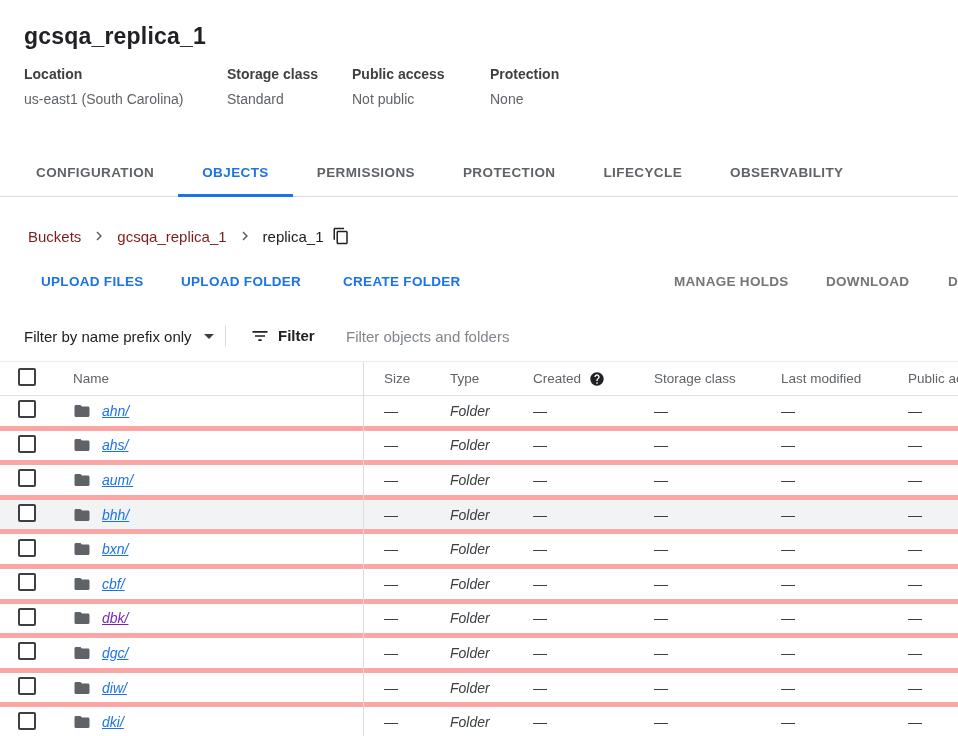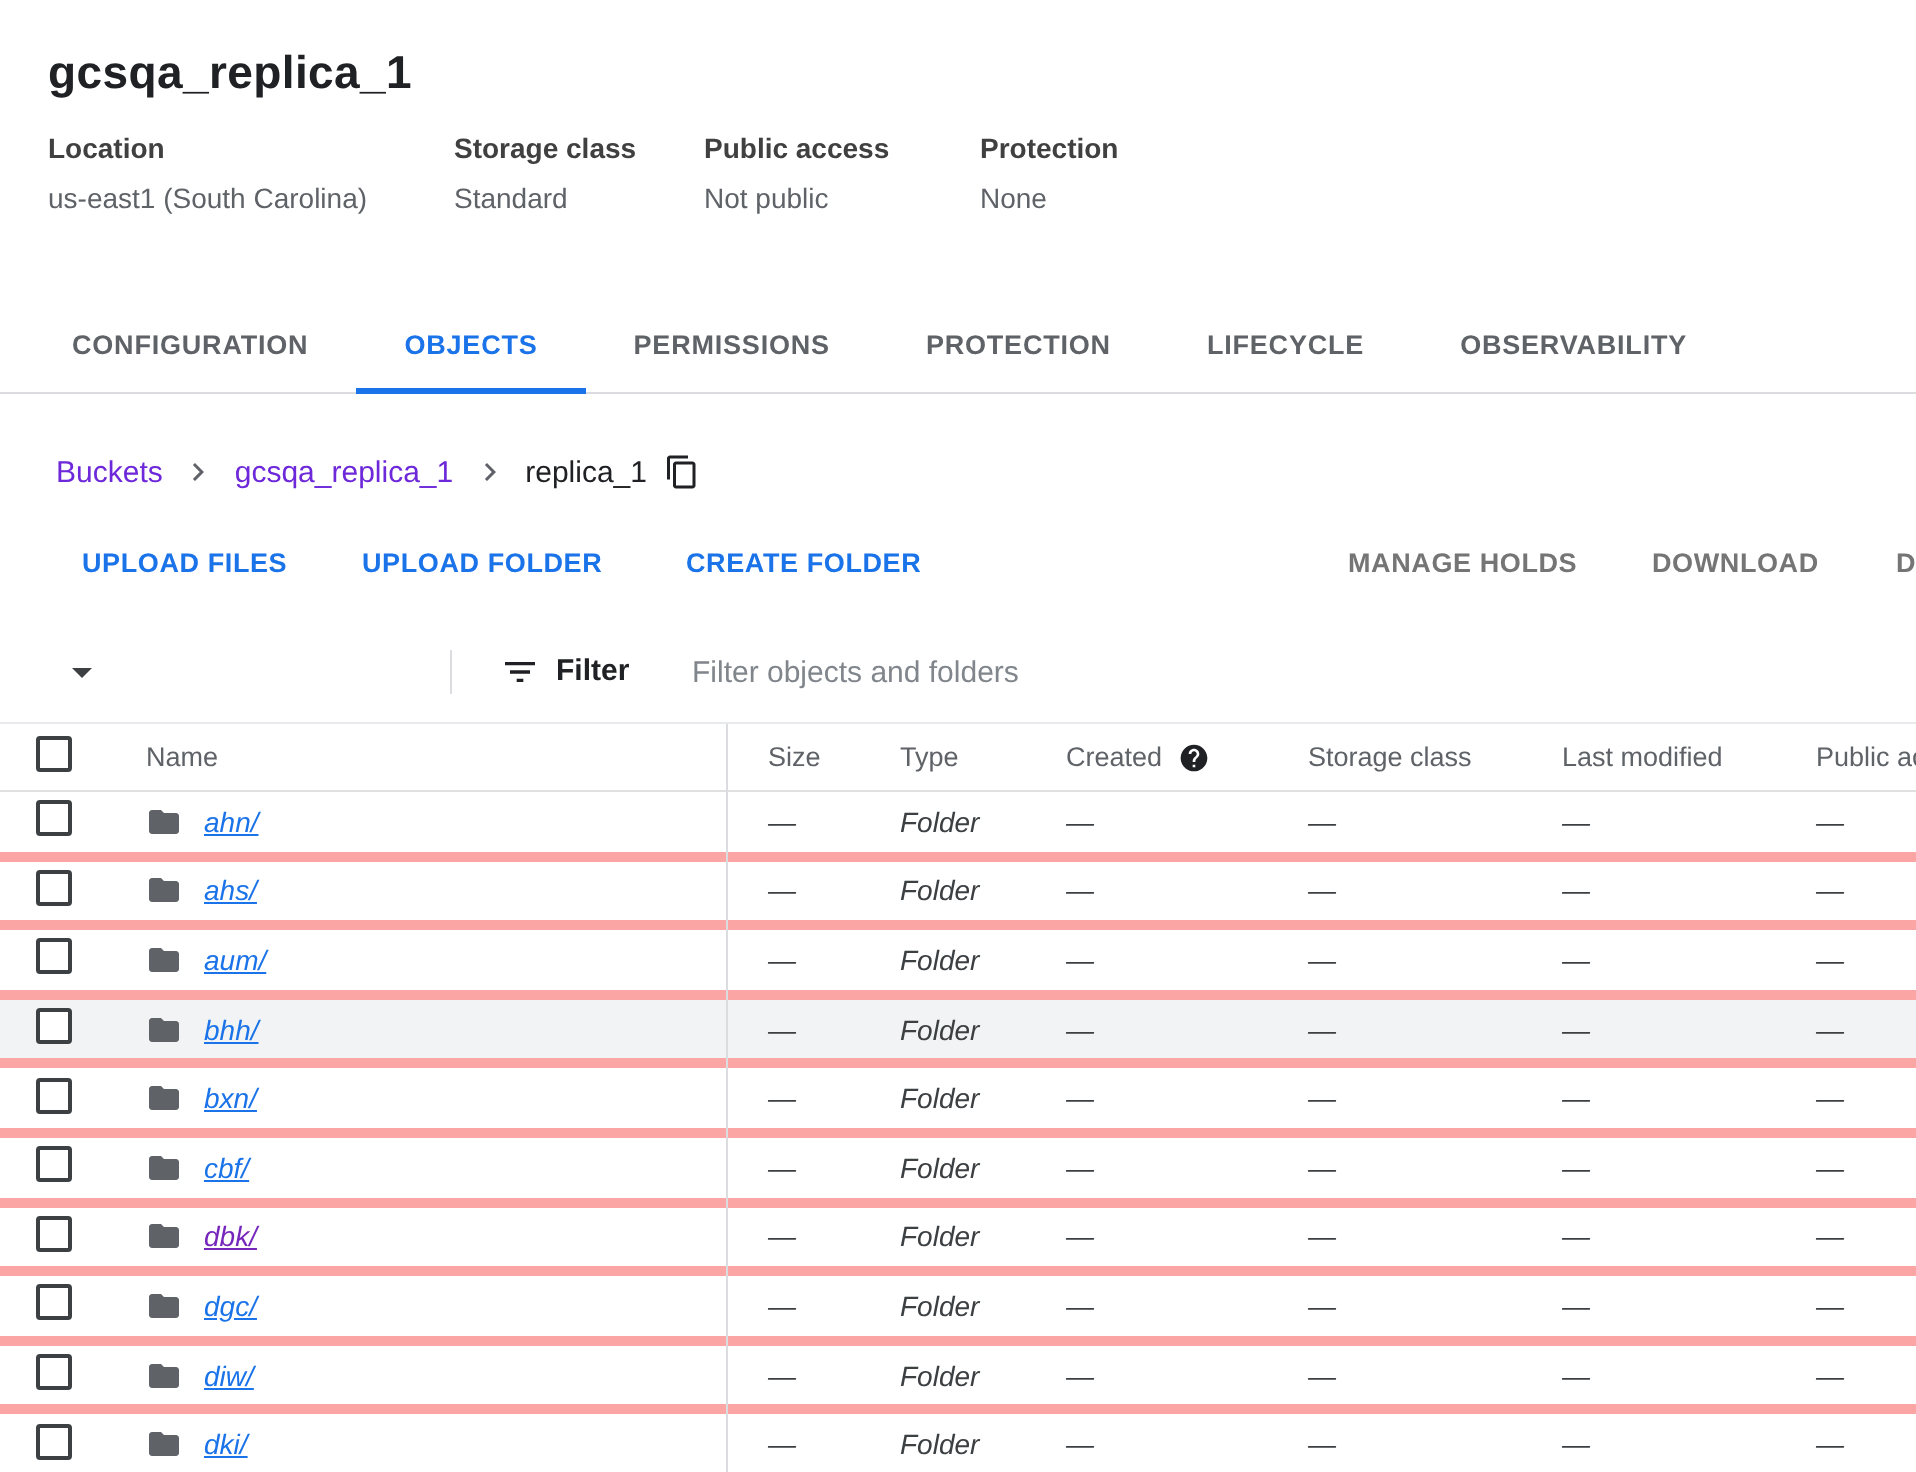--- a/index.html
+++ b/index.html
@@ -19,21 +19,21 @@
   .prop:nth-child(3){ left:352px; } .prop:nth-child(4){ left:490px; }
   
   .tabbar { position:absolute; top:148px; left:0; width:958px; height:49px;
             border-bottom:1px solid #dadce0; display:flex; padding-left:12px; }
   .tab { height:49px; line-height:49px; padding:0 24px; font-size:13.5px; font-weight:bold;
          letter-spacing:.4px; color:#5f6368; cursor:pointer; }
   .tab.active { color:#1a73e8; border-bottom:3px solid #1a73e8; }
   
   .breadcrumb { position:absolute; top:215px; left:0; height:42px; width:958px;
                 display:flex; align-items:center; padding-left:28px; font-size:15px; }
-  .crumb { color:#6d28d9; cursor:pointer; }
+  .crumb { color:#7f1d1d; cursor:pointer; }
   .crumb.current { color:#202124; cursor:default; }
   .crumb-sep { display:flex; align-items:center; margin:0 9px; }
   .copy-btn { margin-left:9px; display:flex; align-items:center; cursor:pointer; background:none; border:none; }
   
   .toolbar { position:absolute; top:262px; left:0; width:958px; height:40px; }
   .tbtn { position:absolute; top:2px; height:36px; line-height:36px; padding:0 16px;
           background:none; border:none; font-family:inherit; font-size:13.5px; font-weight:bold;
           letter-spacing:.3px; color:#1a73e8; cursor:pointer; display:flex; align-items:center; }
   .tbtn.disabled { color:#757575; cursor:default; }
   .caret { display:inline-block; width:0; height:0; border-left:5px solid transparent;
@@ -140,20 +140,21 @@
   <button class="tbtn disabled" style="left:810px;">
       <span>DOWNLOAD</span>
     </button>
   <button class="tbtn disabled" style="left:932px;">
       <span>DELETE</span>
     </button>
 </div>
 
 <div class="filterbar">
   <button class="scope">
+    <span>Filter by name prefix only</span>
     <span class="caret"></span>
   </button>
   <div class="vdivider"></div>
   <span class="funnel icon">
     <svg width="20" height="20" viewBox="0 0 24 24" fill="#202124">
         <path d="M10 18h4v-2h-4v2zM3 6v2h18V6H3zm3 7h12v-2H6v2z"></path>
       </svg>
   </span>
   <span class="filter-word">Filter</span>
   <input class="filter-input" type="text" placeholder="Filter objects and folders" style="">

